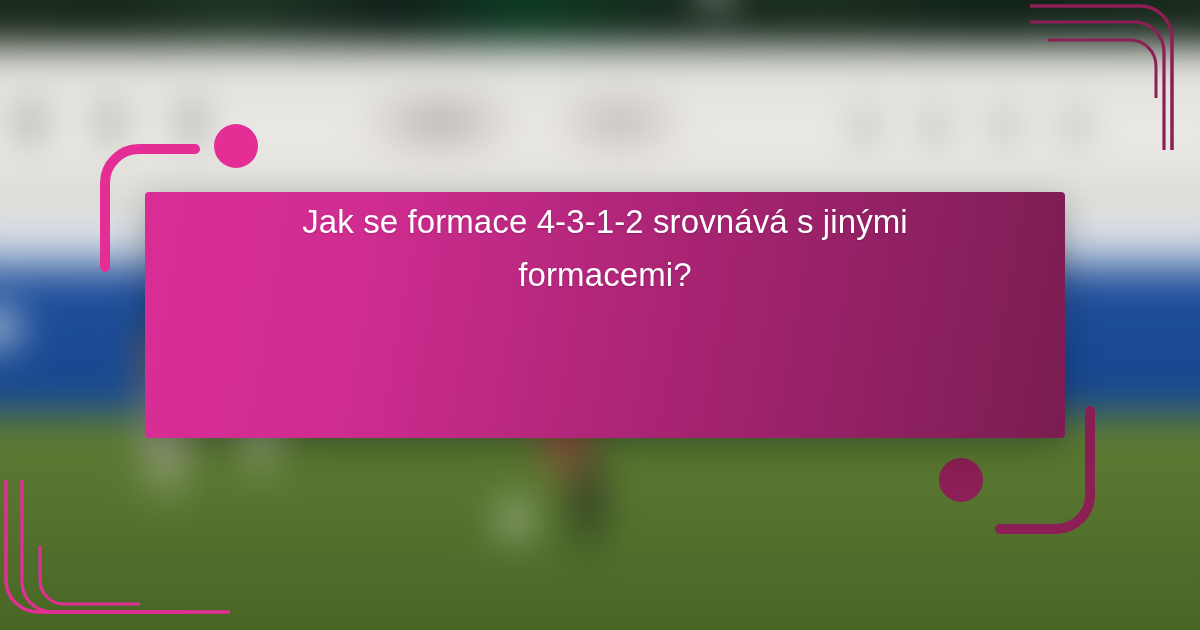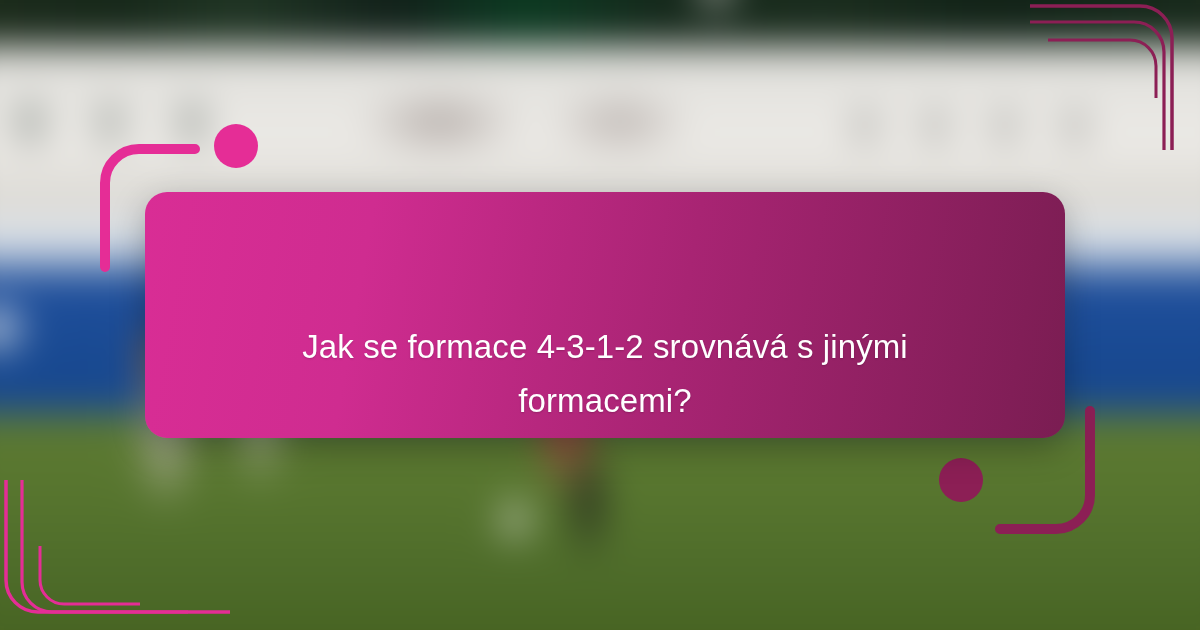--- a/index.html
+++ b/index.html
@@ -158,27 +158,27 @@
     height: 150px;
   }
 
   
   .card {
     position: absolute;
     left: 145px;
     top: 192px;
     width: 920px;
     height: 246px;
-    border-radius: 22px;
+    border-radius: 4px;
     box-shadow: 0 10px 34px rgba(0,0,0,.28);
     display: flex;
-    align-items: flex-end;
+    align-items: flex-start;
     justify-content: center;
     box-sizing: border-box;
-    padding: 11px 90px;
+    padding: 3px 90px;
   }
 
   .card-title {
     margin: 0;
     color: #ffffff;
     font-size: 33px;
     line-height: 1.62;
     font-weight: 400;
     text-align: center;
     letter-spacing: .1px;

